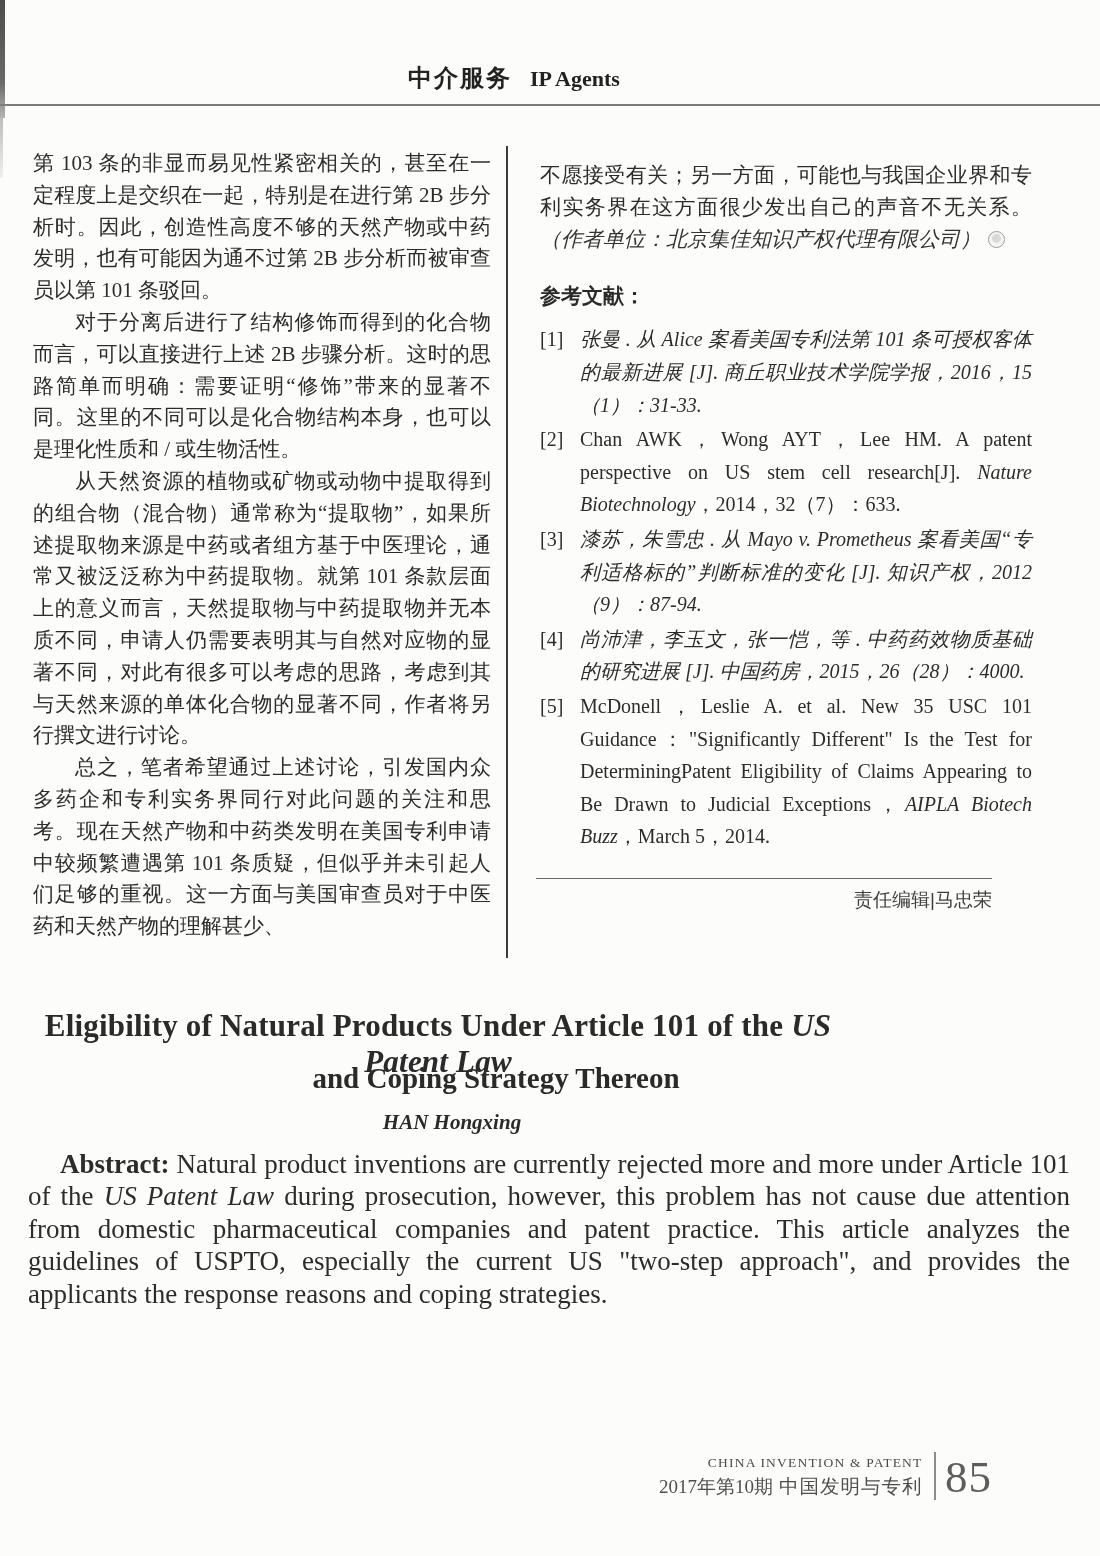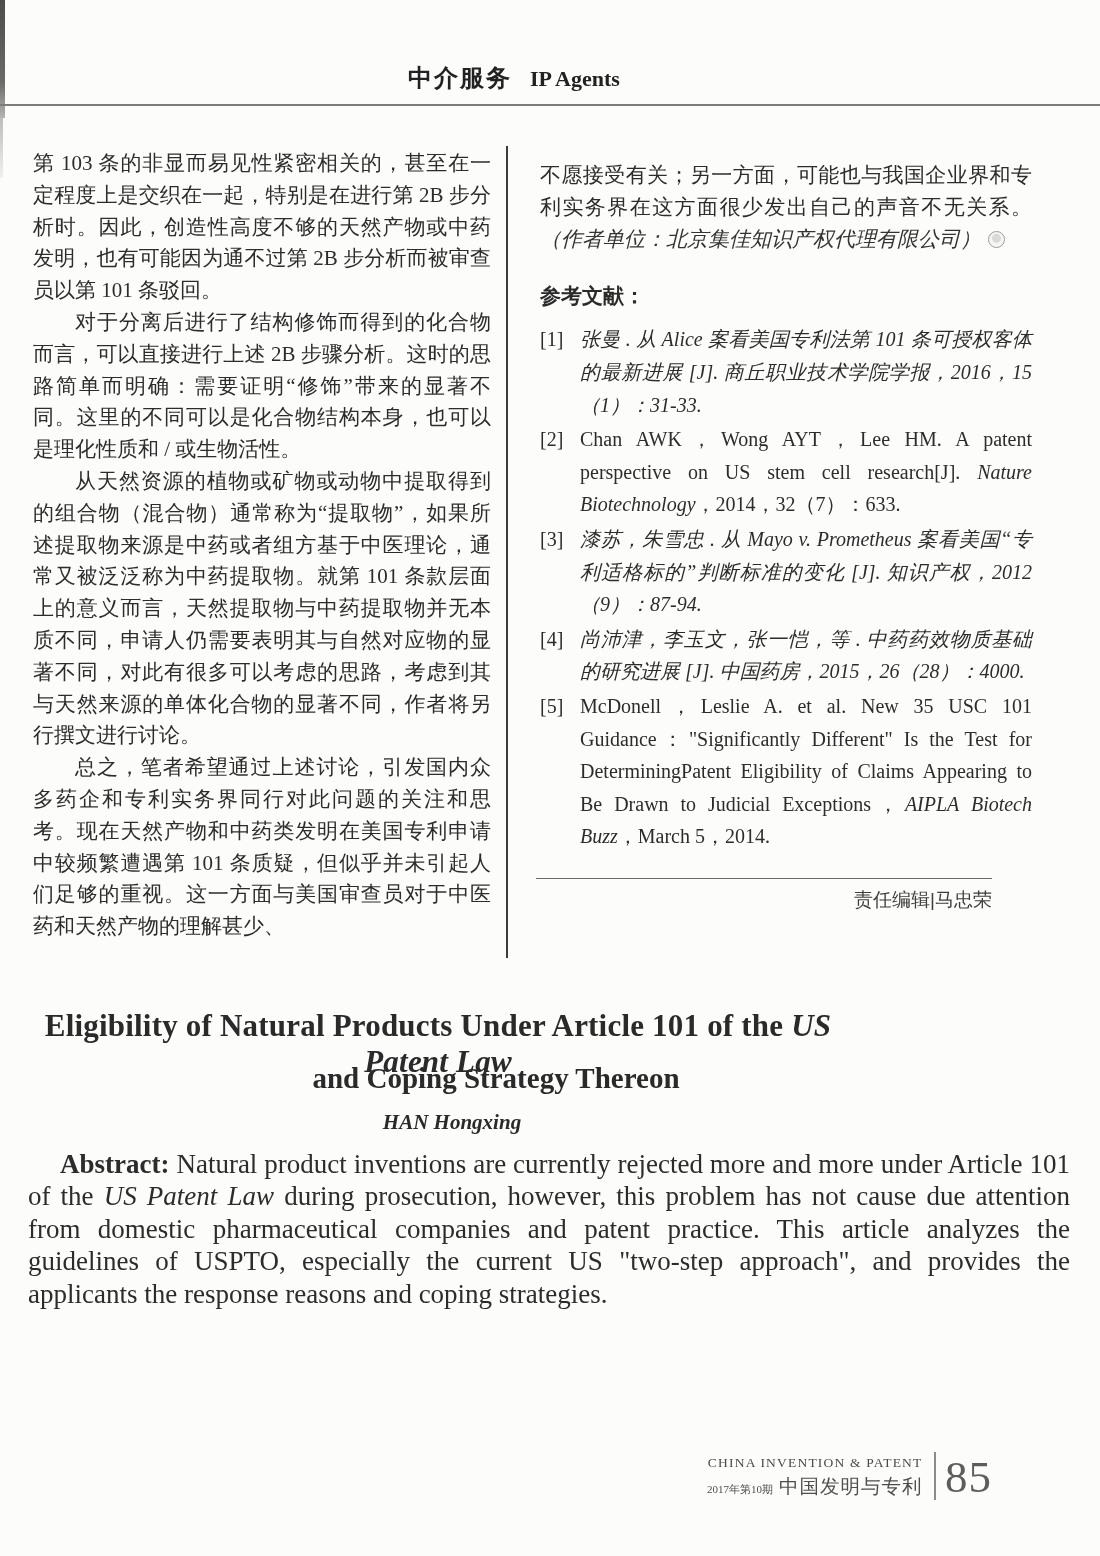--- a/index.html
+++ b/index.html
@@ -49,21 +49,21 @@
     font-size:21px; font-weight:bold; font-style:italic; color:#2a2a2a; }
   .en-block { position:absolute; left:28px; top:1148px; width:1042px; }
   .en-abstract, .en-keywords { font-size:27px; line-height:32.4px; text-align:justify;
     text-indent:32px; color:#2c2c2c;font-family:Liberation Serif, serif; }
   .en-abstract strong, .en-keywords strong { font-weight:bold; }
   
   .footer { position:absolute; top:1452px; right:108px; display:flex; align-items:flex-end; }
   .footer-lines { text-align:right; margin-right:11px; }
   .footer-en { font-size:13.5px; letter-spacing:1.2px; color:#4a4a4a; white-space:nowrap; }
   .footer-zh { margin-top:2px; color:#4e4e4e; white-space:nowrap; }
-  .footer-issue { font-size:11px; }
+  .footer-issue { font-size:19px; }
   .footer-journal { font-size:19.5px; margin-left:6px; letter-spacing:1px; }
   .footer-bar { width:2.5px; height:48px; background:#8c8c8a; margin-right:9px; }
   .footer-page { font-size:45px; color:#5d5d5b; line-height:1; letter-spacing:1px; }
 </style>
 </head>
 <body>
 
 <div class="page">
 
   <div class="scan-edge"></div>

